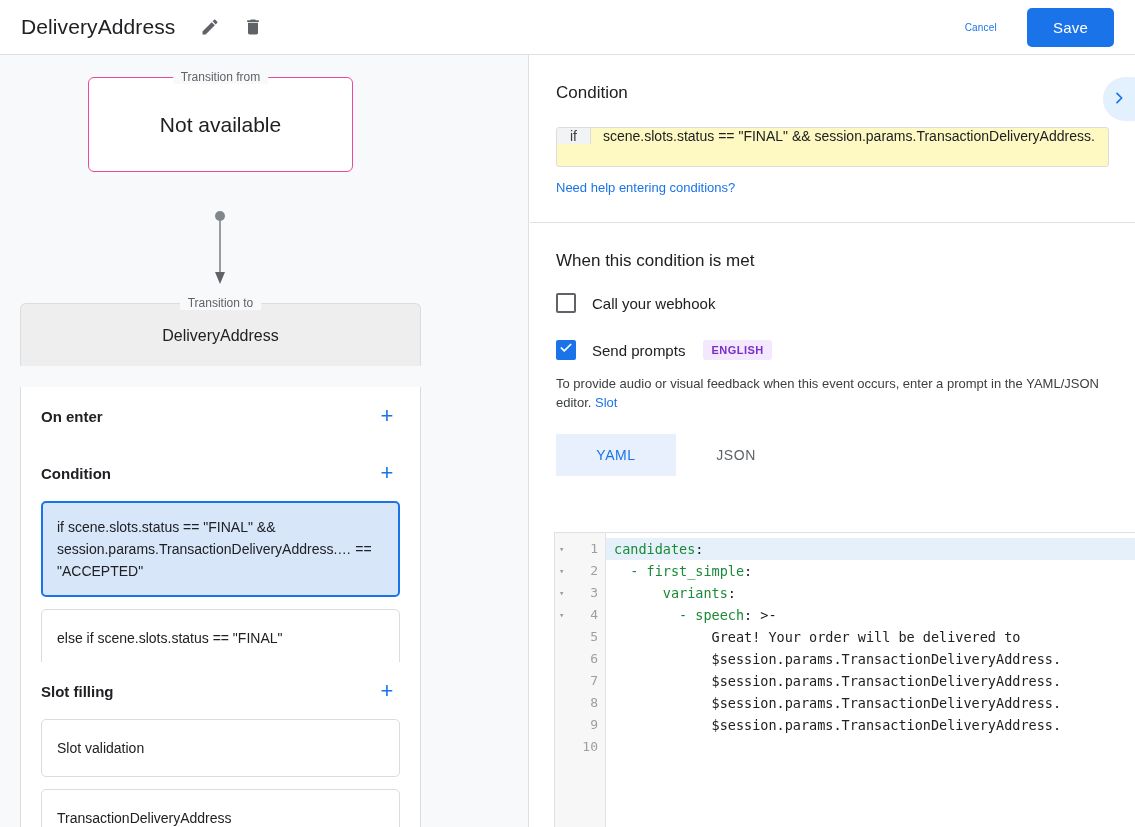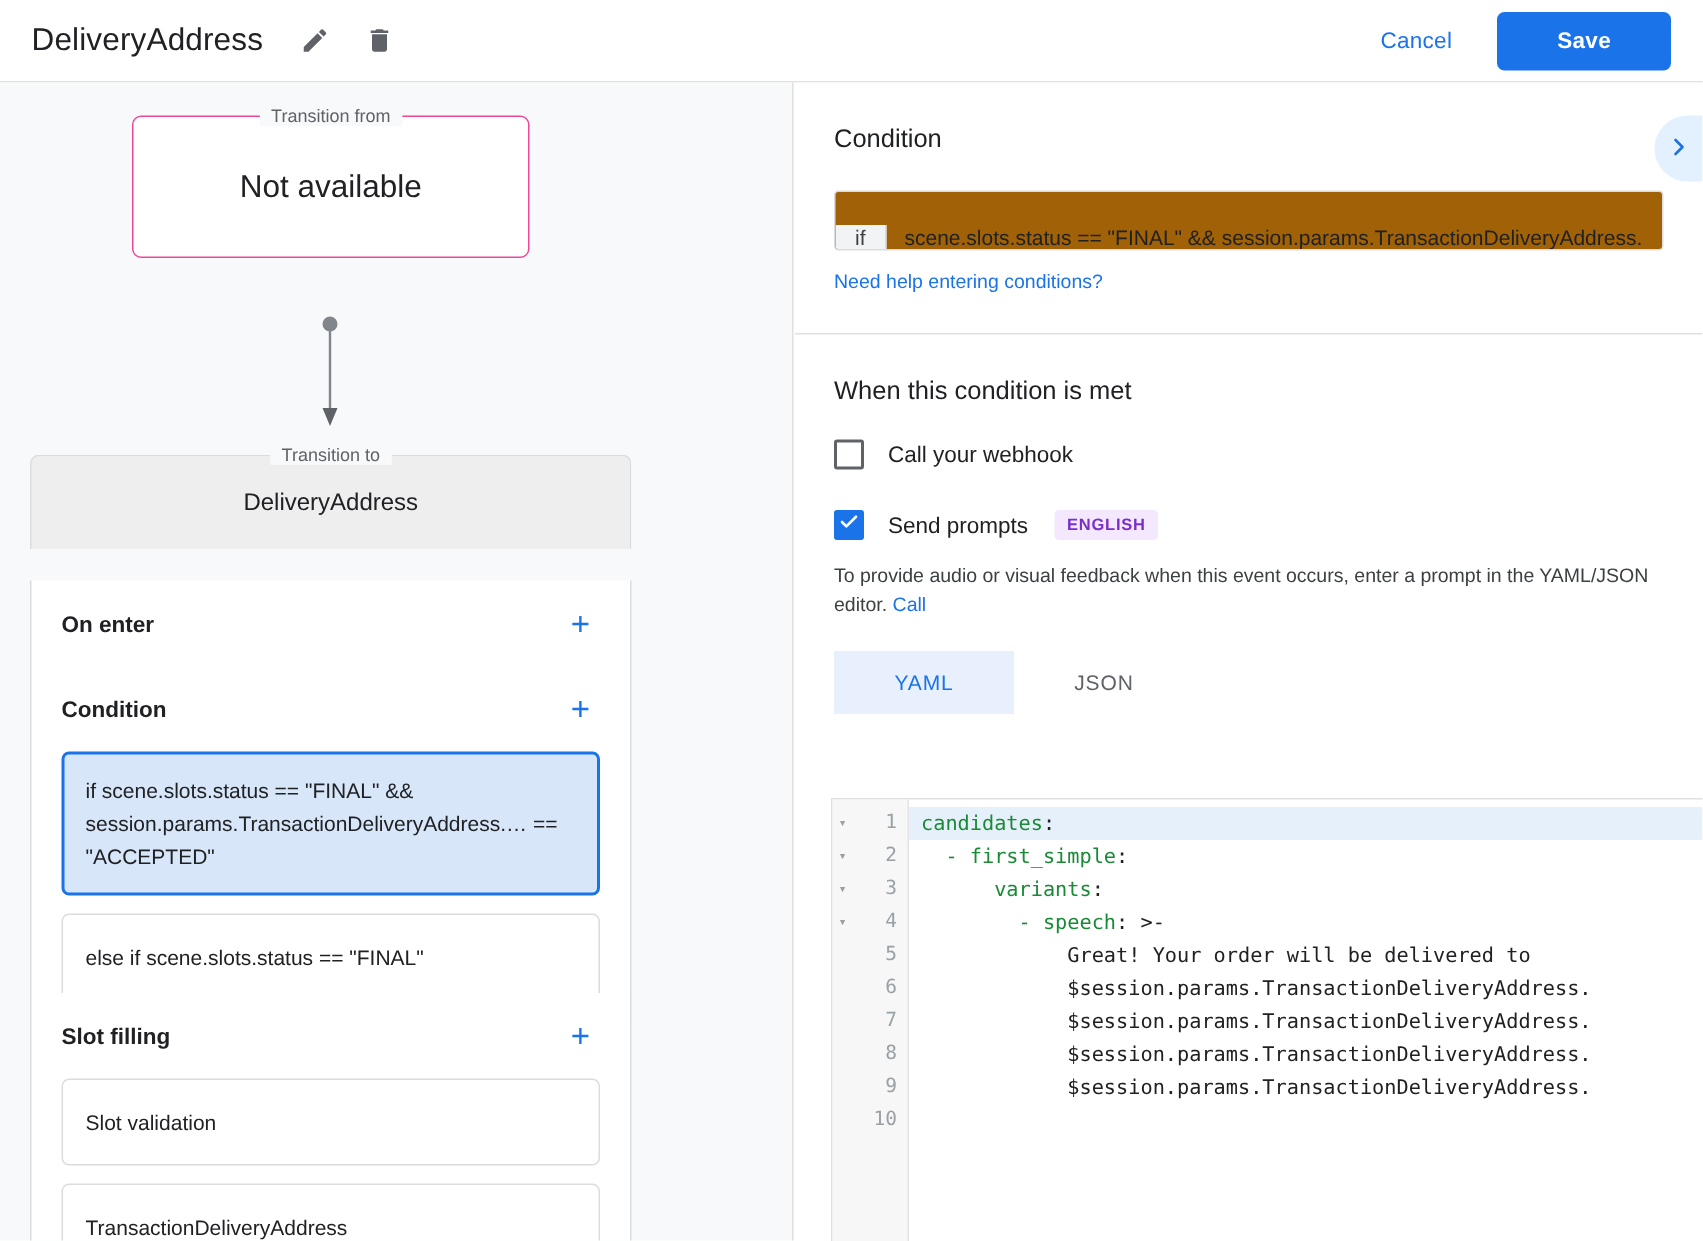--- a/index.html
+++ b/index.html
@@ -47,37 +47,37 @@
   }
   .icon-btn:first-of-type { margin-left: 18px; }
   .icon-btn svg { display: block; }
   .topbar-spacer { flex: 1 1 auto; }
 
   .cancel-btn {
     border: none;
     background: transparent;
     color: #1a73e8;
     font-family: "Liberation Sans", sans-serif;
-    font-size: 15px;
+    font-size: 10px;
     font-weight: 500;
     letter-spacing: .2px;
     padding: 9px 14px;
     border-radius: 4px;
     cursor: pointer;
   }
   .save-btn {
     margin-left: 16px;
     border: none;
     background: #1a73e8;
     color: #ffffff;
     font-family: "Liberation Sans", sans-serif;
     font-size: 15px;
-    font-weight: 700;
+    font-weight: 400;
     letter-spacing: .2px;
-    padding: 11px 40px;
+    padding: 11px 26px;
     border-radius: 5px;
     cursor: pointer;
   }
 
   
   .content {
     position: absolute;
     top: 55px; left: 0;
     width: 1135px; height: 772px;
   }
@@ -224,27 +224,27 @@
     border: none;
     border-radius: 22px 0 0 22px;
     display: flex;
     align-items: center;
     justify-content: center;
     cursor: pointer;
   }
 
   .cond-input-wrap {
     display: flex;
-    align-items: flex-end;
+    align-items: flex-start;
     margin: 24px 0 0;
     border: 1px solid #dadce0;
     border-radius: 3px;
     height: 40px;
     overflow: hidden;
-    background: #a16207;
+    background: #fef9c3;
   }
   .cond-if {
     width: 34px;
     background: #f1f3f4;
     border-right: 1px solid #dadce0;
     display: flex;
     align-items: center;
     justify-content: center;
     font-size: 14px;
     color: #3c4043;
@@ -520,21 +520,21 @@
                 <polyline points="20 6 9 17 4 12"></polyline>
               </svg>
             </span>
           </span>
           <span class="check-label">Send prompts</span>
           <span class="lang-badge">ENGLISH</span>
         </div>
 
         <div class="helper-text">
           <span>To provide audio or visual feedback when this event occurs, enter a prompt in the YAML/JSON editor.</span>
-          <a class="link">Call</a>
+          <a class="link">Slot</a>
         </div>
 
         <div class="tabs">
           <button class="tab active">YAML</button>
           <button class="tab">JSON</button>
         </div>
       </div>
     </div>
   </div>
 

